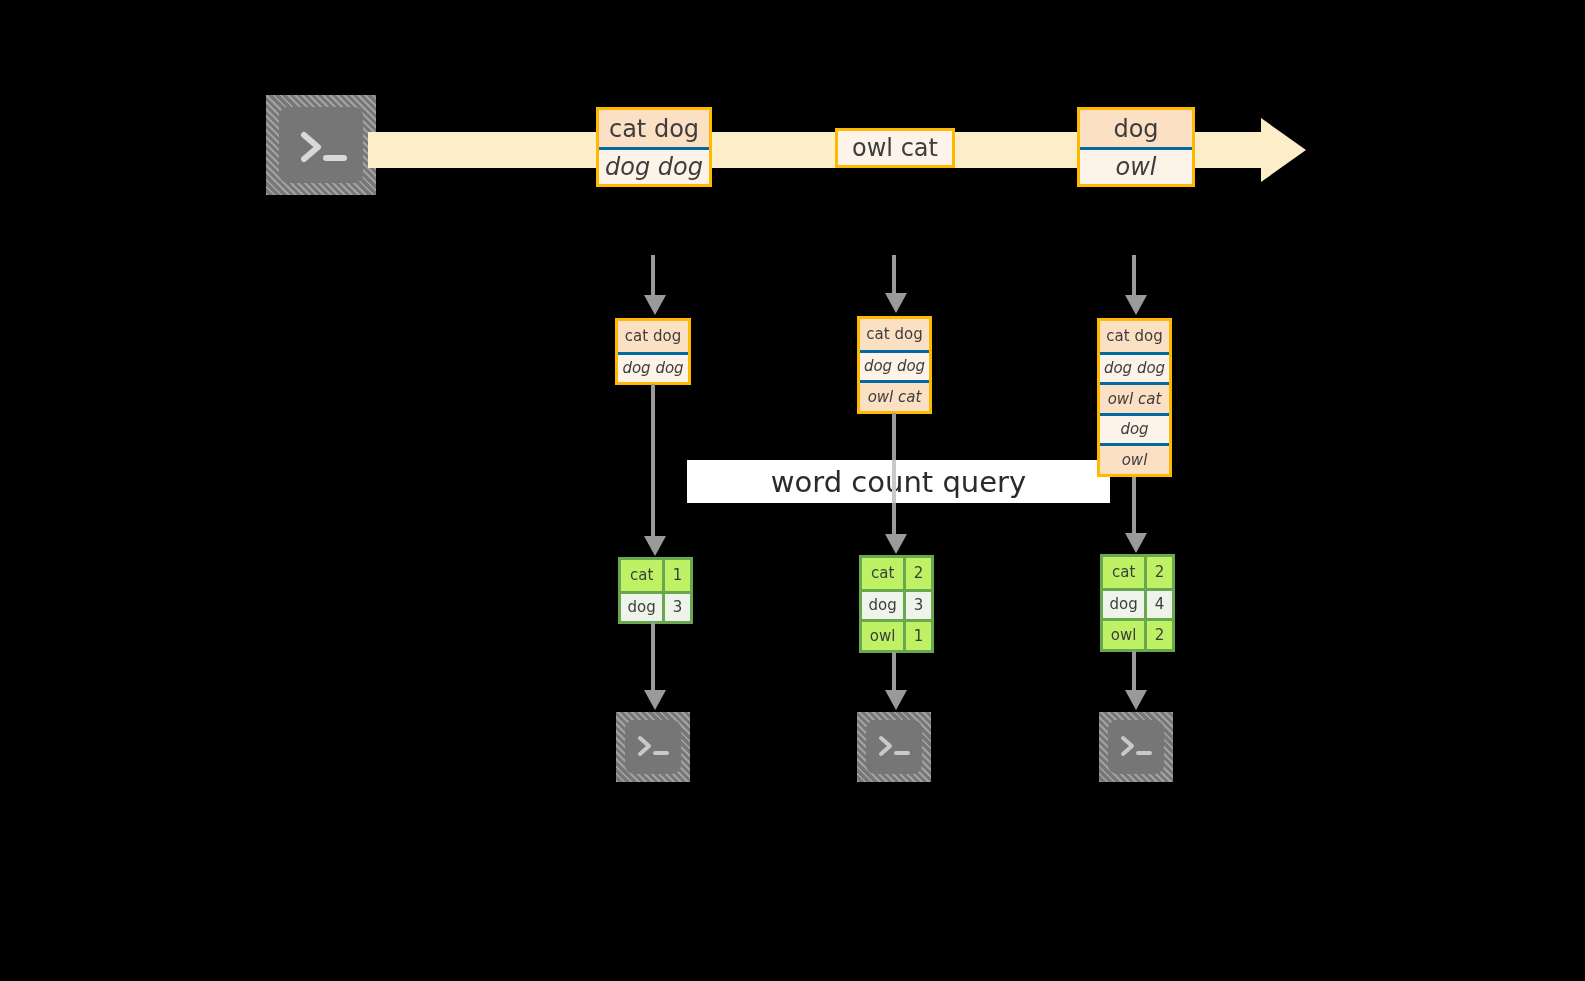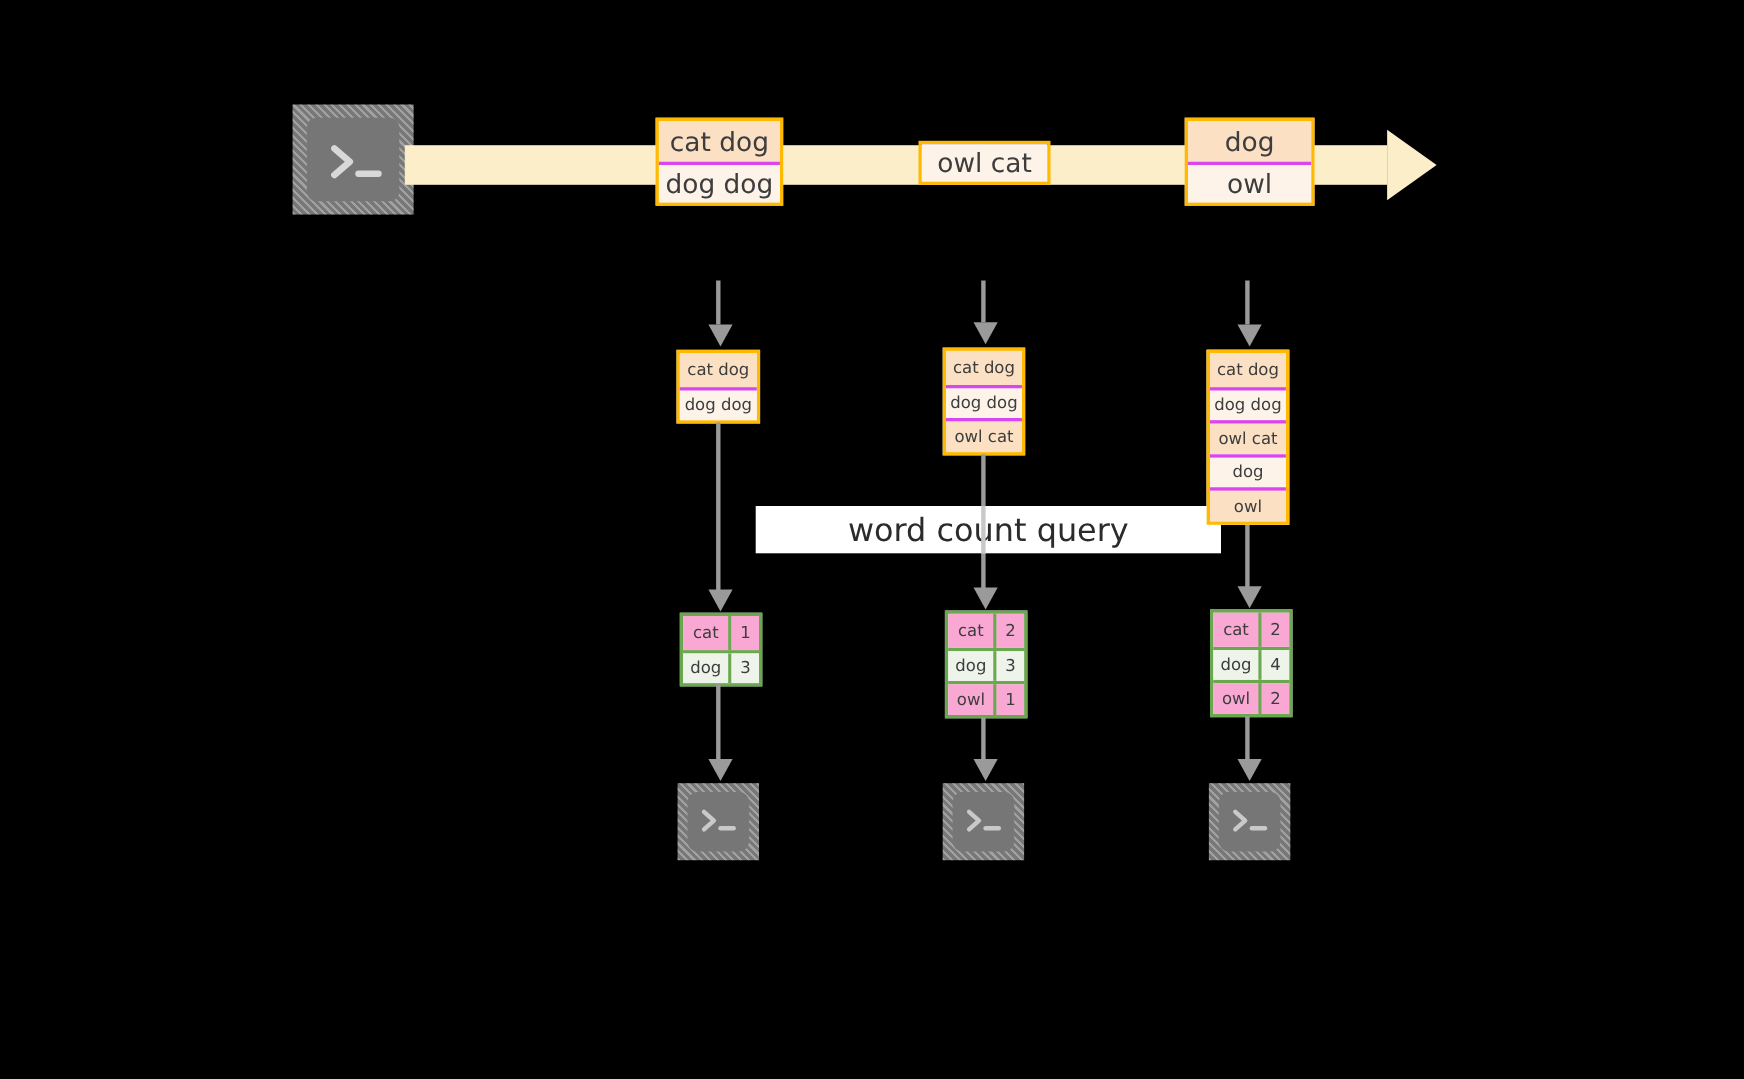--- a/index.html
+++ b/index.html
@@ -57,21 +57,21 @@
   .orow {
     box-sizing: border-box;
     display: flex;
     align-items: center;
     justify-content: center;
     color: #3d3d3d;
     white-space: nowrap;
   }
   .orow.shade-a { background: #fbe0c4; }
   .orow.shade-b { background: #fdf3e8; }
-  .orow + .orow { border-top: 3px solid #d946ef; }
+  .orow + .orow { border-top: 3px solid #0369a1; font-style: italic; }
 
   .obox.big .orow { height: 37px; font-size: 24px; }
   .obox.big.single .orow { height: 34px; }
   .obox.small .orow { height: 30.5px; font-size: 15px; }
 
   
   .gbox {
     position: absolute;
     box-sizing: border-box;
     border: 3px solid #6aa84f;
@@ -86,21 +86,21 @@
   .gcell {
     box-sizing: border-box;
     display: flex;
     align-items: center;
     justify-content: center;
     font-size: 15px;
     color: #3d3d3d;
   }
   .gcell.word { width: 48px; border-right: 3px solid #6aa84f; }
   .gcell.count { width: 27px; }
-  .grow.shade-a .gcell { background: #f9a8d4; }
+  .grow.shade-a .gcell { background: #bef264; }
   .grow.shade-b .gcell { background: #eff4ea; }
 
   
   .vline {
     position: absolute;
     width: 4px;
     background: #9a9a9a;
   }
   .vdash {
     position: absolute;

